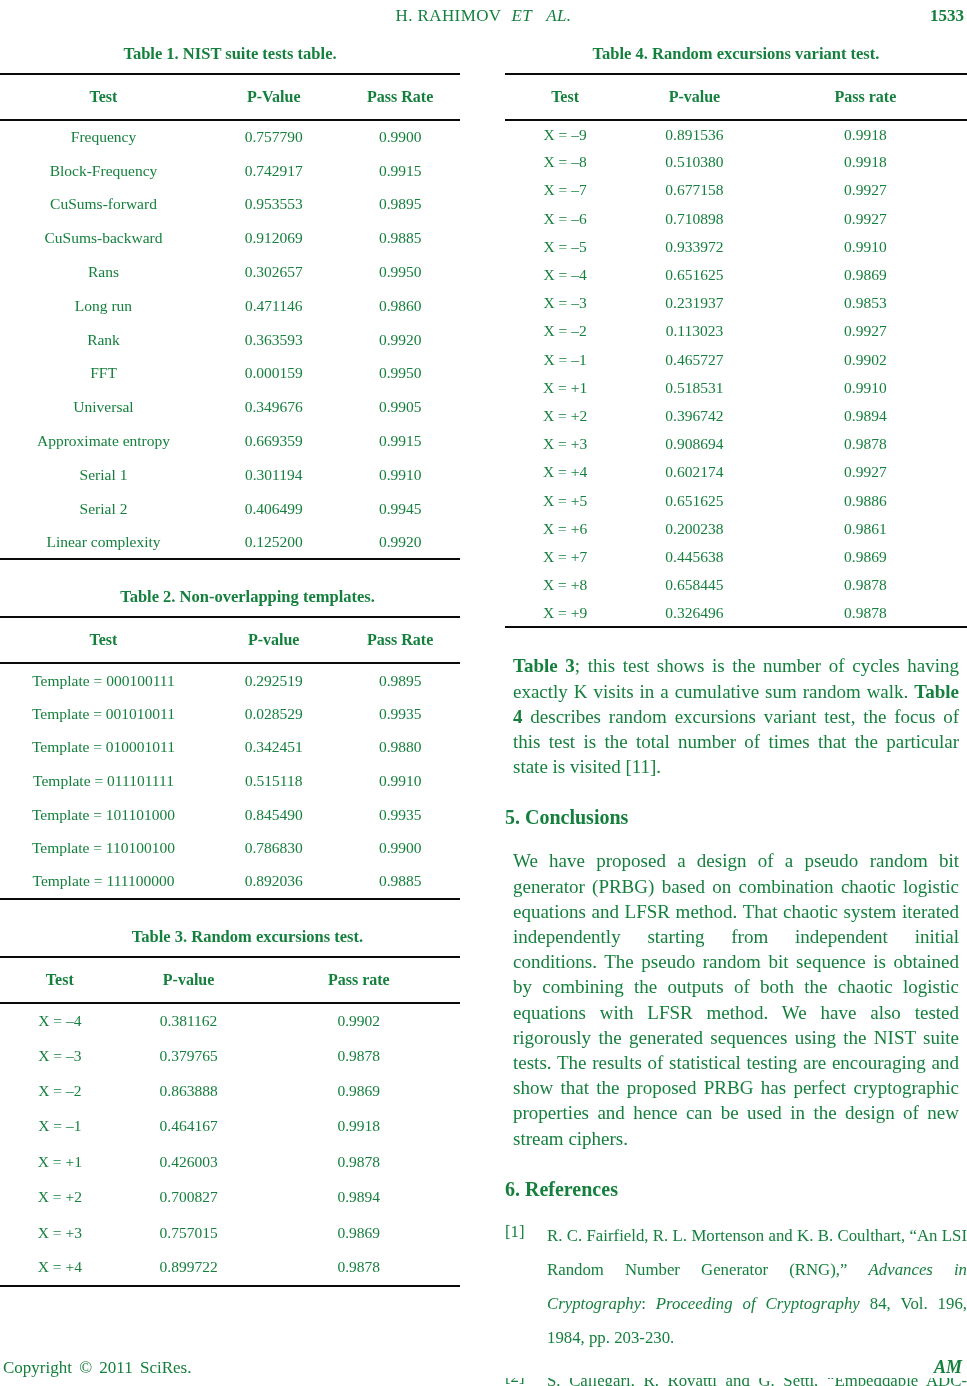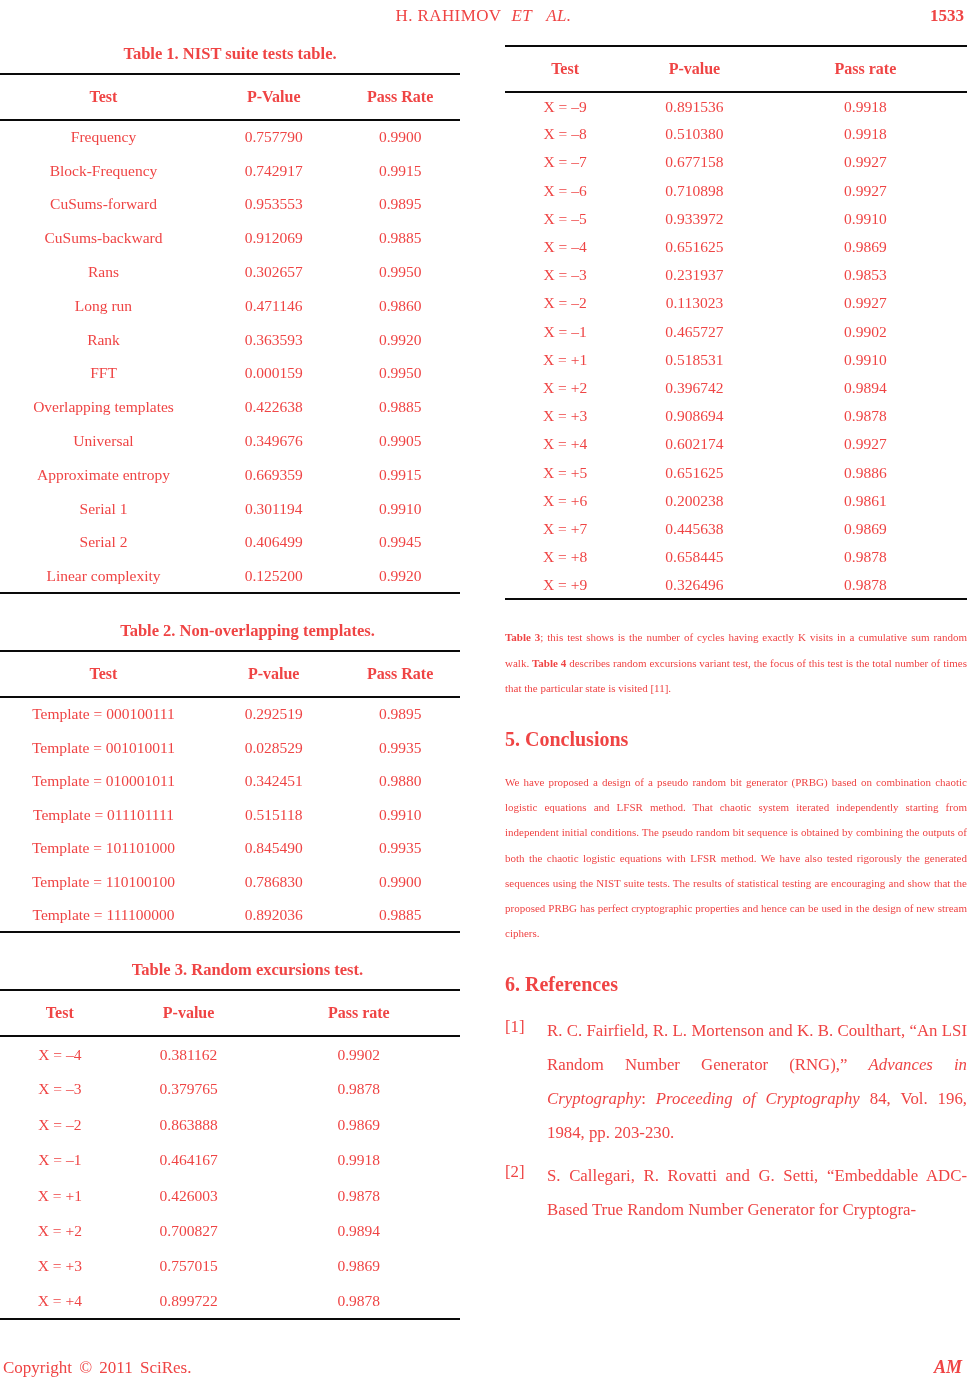--- a/index.html
+++ b/index.html
@@ -3,21 +3,21 @@
 <meta charset="utf-8">
 <style>
   * { box-sizing: border-box; }
   html, body { margin: 0; padding: 0; background: #ffffff; }
   .page {
     position: relative;
     width: 967px;
     height: 1386px;
     margin: 0 auto;
     background: #ffffff;
-    color: #ef4444;
+    color: #15803d;
     font-family: "Liberation Serif", serif;
     overflow: hidden;
   }
 
   
   .running-header { position: absolute; top: 6px; left: 0; right: 0; height: 24px; }
   .rh-center { position: absolute; left: 0; right: 0; text-align: center; font-size: 17px; letter-spacing: .4px; }
   .rh-etal { font-style: italic; margin-left: 10px; word-spacing: 10px; }
   .rh-pagenum { position: absolute; right: 3px; top: 0; font-size: 17px; font-weight: bold; }
 
@@ -63,22 +63,22 @@
   .cols-a th:nth-child(2), .cols-a td:nth-child(2) { width: 29%; }
   .cols-a th:nth-child(3), .cols-a td:nth-child(3) { width: 26%; }
   .cols-b th:nth-child(1), .cols-b td:nth-child(1) { width: 26%; }
   .cols-b th:nth-child(2), .cols-b td:nth-child(2) { width: 30%; }
   .cols-b th:nth-child(3), .cols-b td:nth-child(3) { width: 44%; }
   
   .tbl-block + .tbl-block .tbl-title { margin-top: 27px; padding-left: 35px; }
 
   
   .body-par {
-    margin: 0;
-    font-size: 11px;
+    margin: 8px;
+    font-size: 19px;
     line-height: 25.2px;
     text-align: justify;
   }
   .note-par { margin-top: 25px; }
   .sec-heading {
     margin: 27px 0 0 0;
     font-size: 20px;
     font-weight: bold;
   }
   .after-heading { margin-top: 19px; }
@@ -151,25 +151,20 @@
               <td>Rank</td>
               <td>0.363593</td>
               <td>0.9920</td>
             </tr>
             <tr>
               <td>FFT</td>
               <td>0.000159</td>
               <td>0.9950</td>
             </tr>
             <tr>
-              <td>Overlapping templates</td>
-              <td>0.422638</td>
-              <td>0.9885</td>
-            </tr>
-            <tr>
               <td>Universal</td>
               <td>0.349676</td>
               <td>0.9905</td>
             </tr>
             <tr>
               <td>Approximate entropy</td>
               <td>0.669359</td>
               <td>0.9915</td>
             </tr>
             <tr>
@@ -294,20 +289,21 @@
             </tr>
           </tbody>
         </table>
     </section>
 
   </div>
 
   <div class="col col-right">
 
     <section class="tbl-block">
+      <h3 class="tbl-title">Table 4. Random excursions variant test.</h3>
       <table class="data-tbl t4 cols-b">
           <thead>
             <tr>
               <th>Test</th>
               <th>P-value</th>
               <th>Pass rate</th>
             </tr>
           </thead>
           <tbody>
             <tr>

